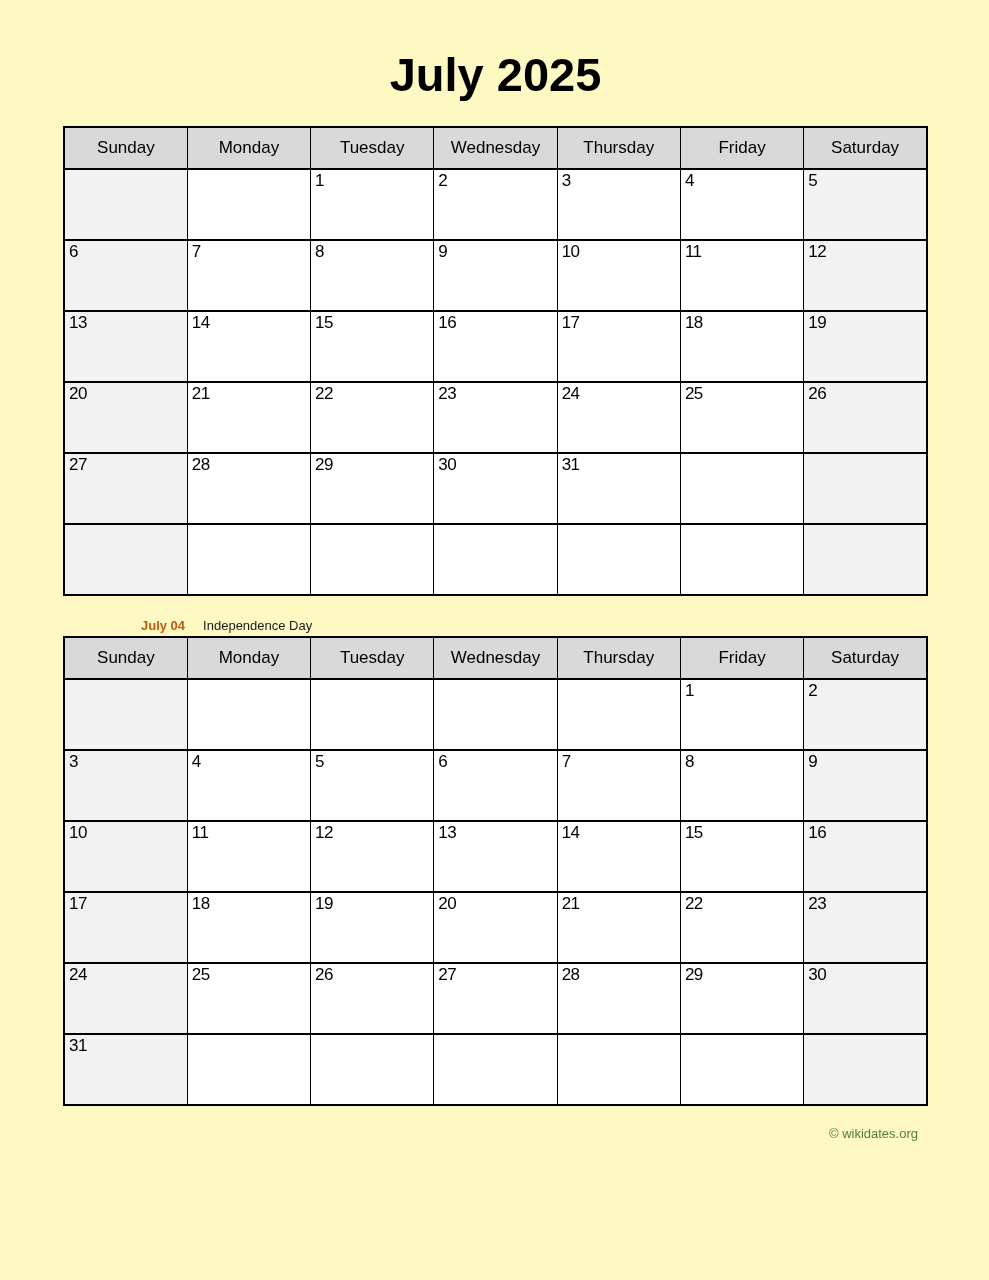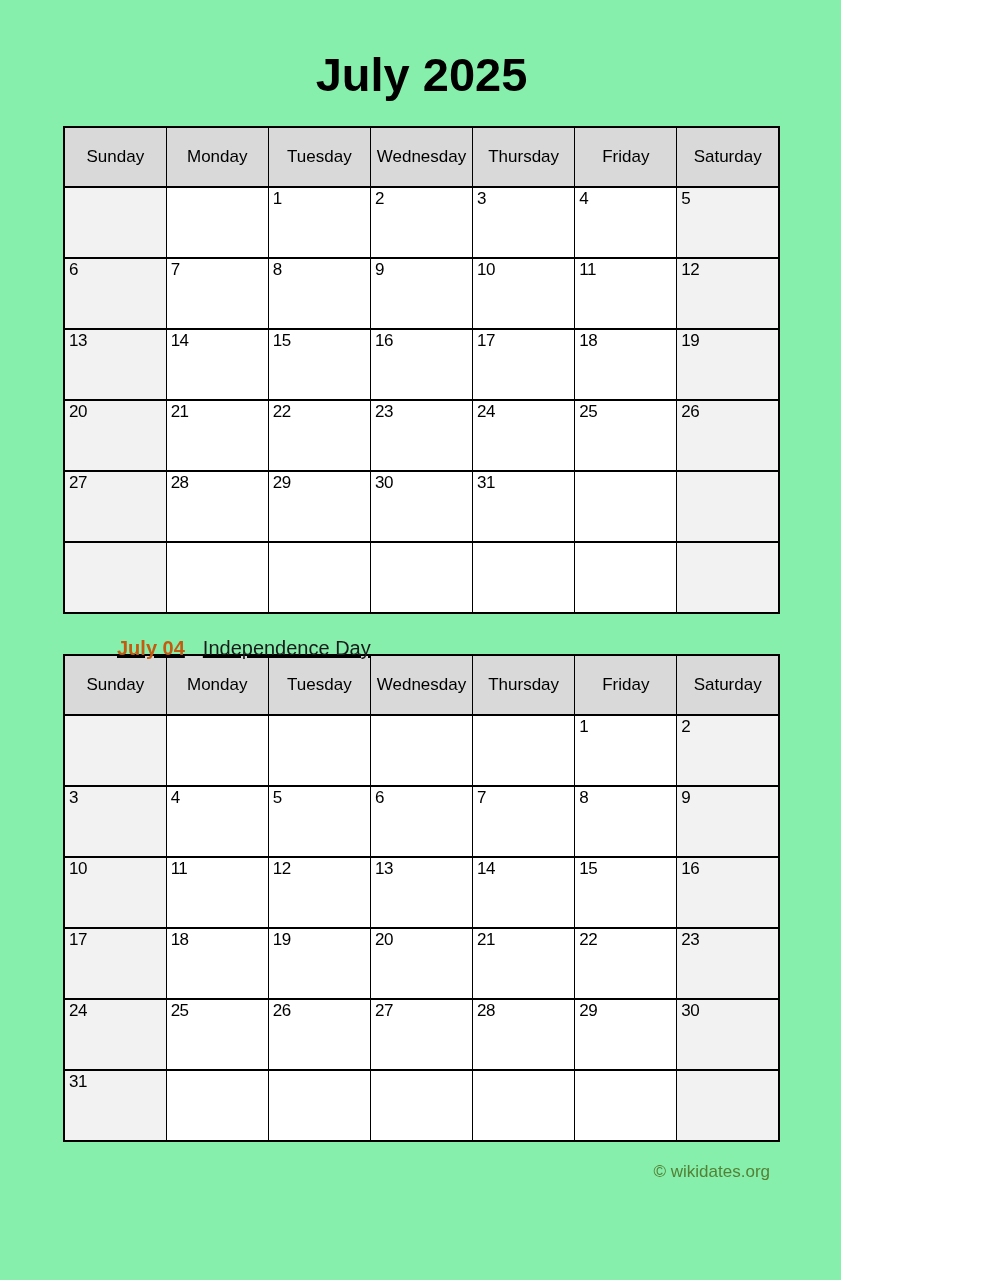--- a/index.html
+++ b/index.html
@@ -3,25 +3,25 @@
 <meta charset="utf-8">
 <style>
   html, body {
     margin: 0;
     padding: 0;
     background: #ffffff;
     font-family: "Liberation Sans", sans-serif;
     color: #000000;
   }
   .page {
-    width: 841px;
+    width: 989px;
     height: 1280px;
     box-sizing: border-box;
     padding: 48px 61px 0 63px;
-    background: #86efac;
+    background: #fef9c3;
     overflow: hidden;
   }
   h1.month-title {
     margin: 0 0 24px 0;
     text-align: center;
     font-size: 47px;
     font-weight: 700;
     letter-spacing: 0px;
     line-height: 1.15;
   }
@@ -32,60 +32,59 @@
     width: 100%;
     table-layout: fixed;
     border-collapse: collapse;
     border: 2px solid #000000;
   }
   table.calendar th {
     background: #d9d9d9;
     font-size: 17px;
     font-weight: 400;
     height: 22px;
-    padding: 18px 0;
+    padding: 9px 0;
     border: 1px solid #000000;
     border-bottom: 2px solid #000000;
     text-align: center;
   }
   table.calendar td {
     height: 68px;
     border: 1px solid #000000;
     border-top-width: 2px;
     border-bottom-width: 2px;
     vertical-align: top;
     text-align: left;
     font-size: 17px;
     letter-spacing: -0.5px;
     padding: 1px 0 0 4px;
     background: #ffffff;
   }
   table.calendar td.weekend {
     background: #f2f2f2;
   }
   .holiday-note {
-    margin: 22px 0 0 54px;
-    font-size: 20px;
+    margin: 22px 0 0 78px;
+    font-size: 13px;
     line-height: 1.2;
     height: 18px;
-    text-decoration: underline;
   }
   .holiday-note .holiday-date {
     color: #c55a11;
     font-weight: 700;
     margin-right: 18px;
   }
   .holiday-note .holiday-name {
     color: #1a1a1a;
   }
   .footer {
     margin-top: 20px;
     text-align: right;
     padding-right: 10px;
-    font-size: 17px;
+    font-size: 13px;
     color: #538135;
   }
 </style>
 </head>
 <body>
 
 <div class="page">
 
   <h1 class="month-title">July 2025</h1>
 

